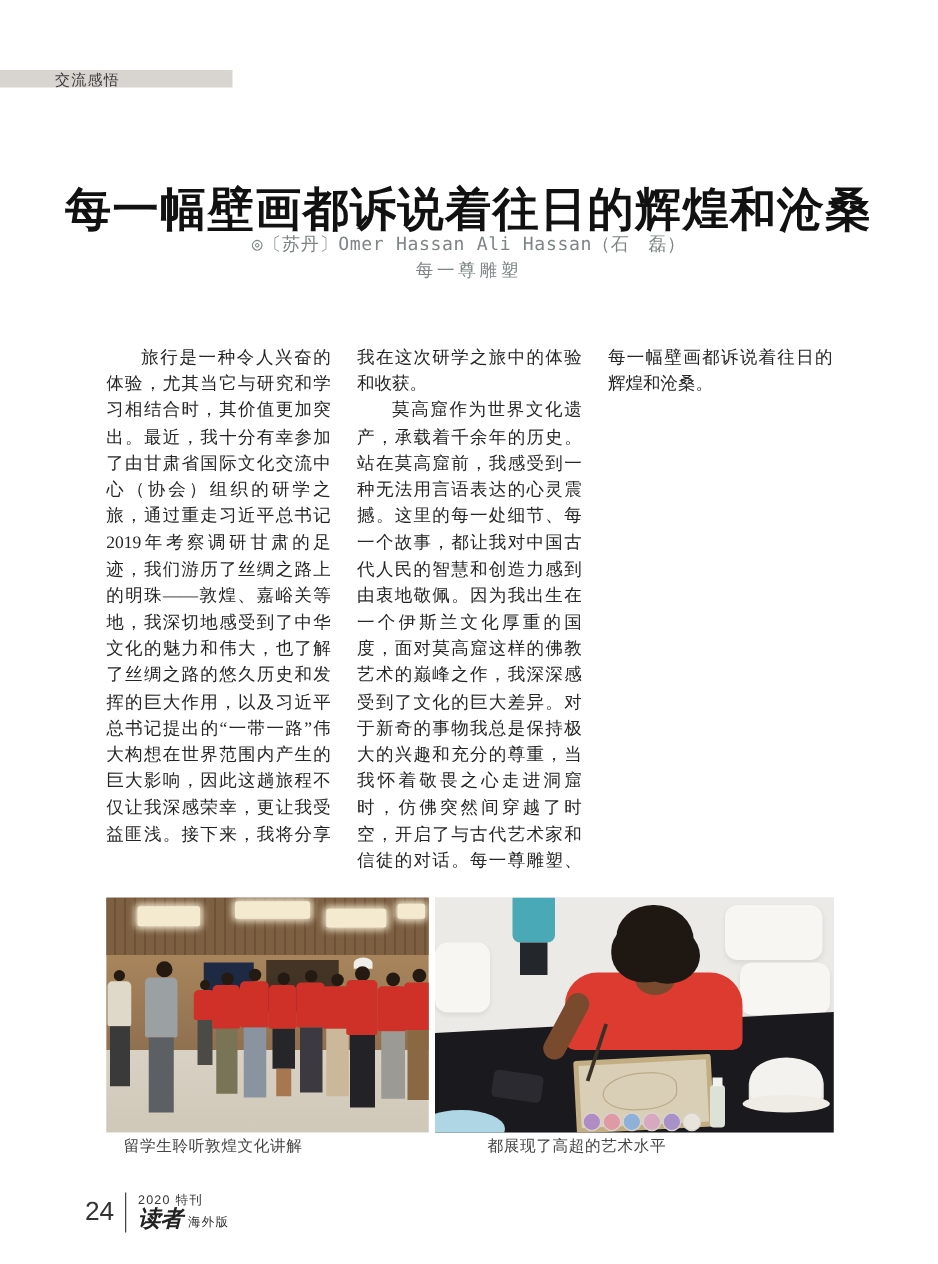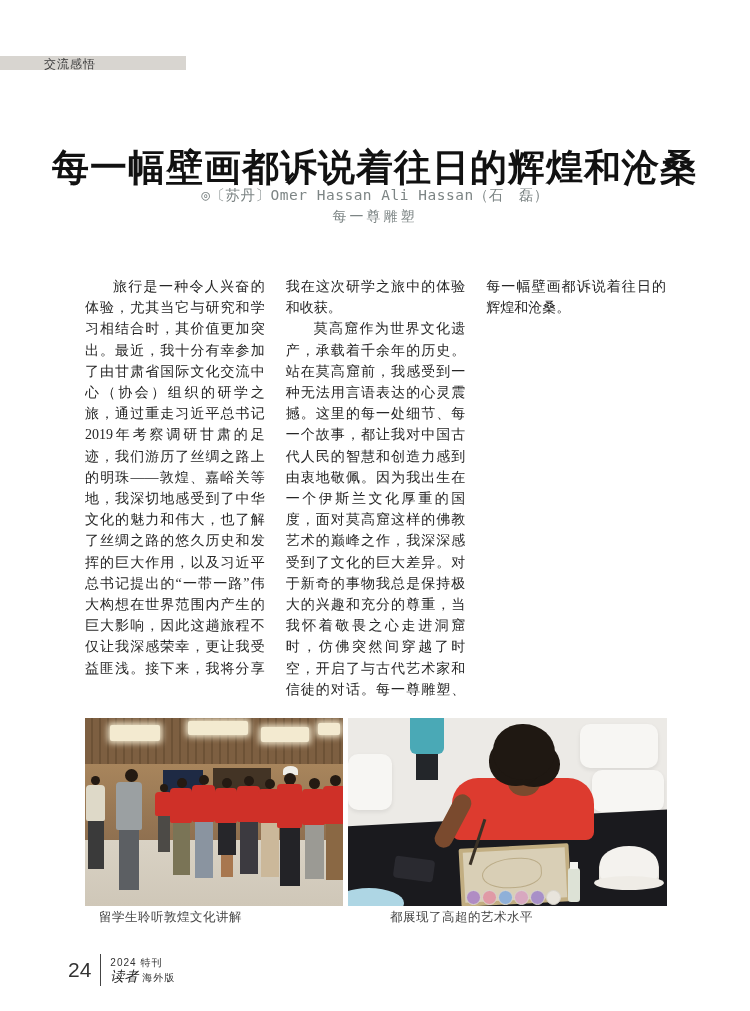--- a/index.html
+++ b/index.html
@@ -71,21 +71,21 @@
   .tealfig-t{left:62px;top:0;width:34px;height:36px;background:#4aa9b6;border-radius:0 0 6px 6px;}
   .tealfig-l{left:68px;top:36px;width:22px;height:26px;background:#23262a;}
 
   
   .footer{left:68px;top:944px;display:flex;align-items:center;color:#222;margin-top:10px;}
   .pageno{font-size:21px;font-family:"Liberation Sans",sans-serif;color:#333;}
   .fdiv{width:1px;height:32px;background:#444;margin:0 9px;}
   .fmeta{display:flex;flex-direction:column;justify-content:center;line-height:14px;}
   .fed{font-family:"Liberation Sans",sans-serif;font-size:10px;color:#333;letter-spacing:1px;}
   .fbrand{display:flex;align-items:baseline;gap:4px;}
-  .flogo{font-style:italic;font-weight:normal;font-size:14px;color:#222;}
+  .flogo{font-style:italic;font-weight:bold;font-size:18px;color:#222;}
   .fsuffix{font-family:"Liberation Sans",sans-serif;font-size:10px;color:#333;letter-spacing:1px;}
 </style>
 </head>
 <body>
 
 <div class="abs tagbar">交流感悟</div>
 
 <h1 class="abs title">每一幅壁画都诉说着往日的辉煌和沧桑</h1>
 <div class="abs byline">◎〔苏丹〕Omer Hassan Ali Hassan（石　磊）</div>
 <div class="abs affil">每一尊雕塑</div>
@@ -198,19 +198,19 @@
   <div class="abs bowl"></div>
 </div>
 
 <div class="abs caption" style="left:99px;">留学生聆听敦煌文化讲解</div>
 <div class="abs caption" style="left:390px;">都展现了高超的艺术水平</div>
 
 <div class="abs footer">
   <span class="pageno">24</span>
   <span class="fdiv"></span>
   <span class="fmeta">
-    <span class="fed">2024 特刊</span>
+    <span class="fed">2020 特刊</span>
     <span class="fbrand">
       <span class="flogo">读者</span>
       <span class="fsuffix">海外版</span>
     </span>
   </span>
 </div>
 
 </body></html>

